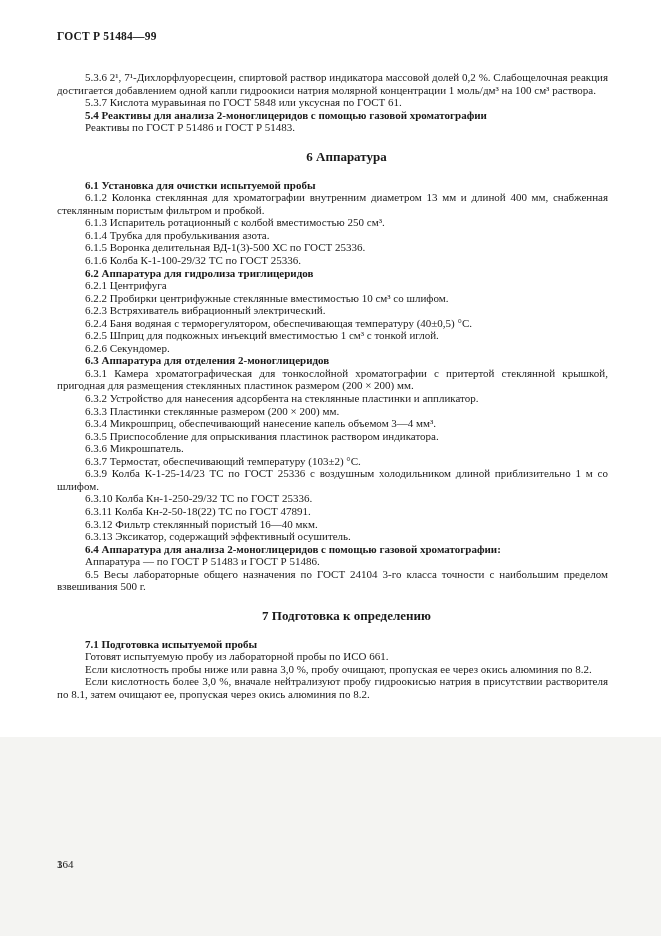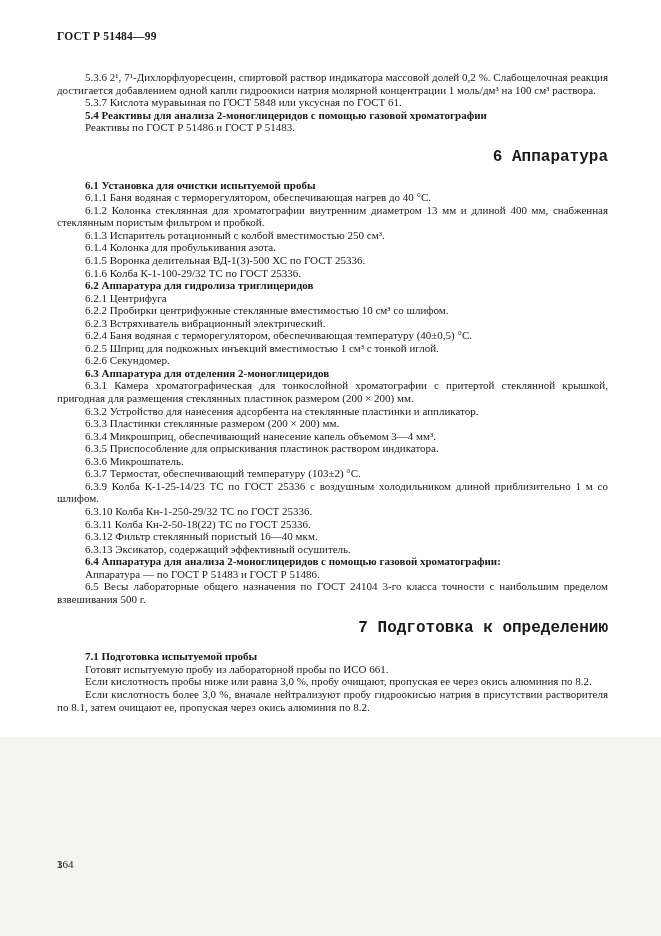--- a/index.html
+++ b/index.html
@@ -25,25 +25,24 @@
     font-size: 11px; line-height: 12.55px;
     text-align: justify;
   }
   .body-text p {
     margin: 0;
     text-indent: 28px;
   }
   .body-text p.bold { font-weight: bold; }
   .body-text p.heading {
     font-weight: bold;
-    font-size: 16px;
+    font-size: 13px;
     line-height: 14px;
     margin: 16px 0 15px 0;
-    text-align: right;
-    font-family: Liberation Mono, monospace;
+    text-align: center;
   }
   .doc-footer {
     position: absolute; top: 858px; left: 0; width: 661px;
     font-size: 11px;
   }
   .footer-left { position: absolute; left: 57px; top: 0; }
   .footer-center { position: absolute; left: 57px; width: 551px; top: 0; text-align: left; }
 </style>
 </head>
 <body>
@@ -54,44 +53,43 @@
     <span>ГОСТ Р 51484—99</span>
   </div>
 
   <div class="body-text">
       <p class="normal">5.3.6  2¹, 7¹-Дихлорфлуоресцеин, спиртовой раствор индикатора массовой долей 0,2 %. Слабощелочная реакция достигается добавлением одной капли гидроокиси натрия молярной концентрации 1 моль/дм³ на 100 см³ раствора.</p>
       <p class="normal">5.3.7 Кислота муравьиная по ГОСТ 5848 или уксусная по ГОСТ 61.</p>
       <p class="bold">5.4 Реактивы для анализа 2-моноглицеридов с помощью газовой хроматографии</p>
       <p class="normal">Реактивы по ГОСТ Р 51486 и ГОСТ Р 51483.</p>
       <p class="heading">6  Аппаратура</p>
       <p class="bold">6.1 Установка для очистки испытуемой пробы</p>
-      <p class="normal">6.1.1 Баня водяная с терморегулятором, обеспечивающая нагрев до 40 °С.</p>
       <p class="normal">6.1.2 Колонка стеклянная для хроматографии внутренним диаметром 13 мм и длиной 400 мм, снабженная стеклянным пористым фильтром и пробкой.</p>
       <p class="normal">6.1.3 Испаритель ротационный с колбой вместимостью 250 см³.</p>
-      <p class="normal">6.1.4 Колонка для пробулькивания азота.</p>
+      <p class="normal">6.1.4 Трубка для пробулькивания азота.</p>
       <p class="normal">6.1.5 Воронка делительная ВД-1(3)-500 ХС по ГОСТ 25336.</p>
       <p class="normal">6.1.6 Колба К-1-100-29/32 ТС по ГОСТ 25336.</p>
       <p class="bold">6.2 Аппаратура для гидролиза триглицеридов</p>
       <p class="normal">6.2.1 Центрифуга</p>
       <p class="normal">6.2.2 Пробирки центрифужные стеклянные вместимостью 10 см³ со шлифом.</p>
       <p class="normal">6.2.3 Встряхиватель вибрационный электрический.</p>
       <p class="normal">6.2.4 Баня водяная с терморегулятором, обеспечивающая температуру (40±0,5) °С.</p>
       <p class="normal">6.2.5 Шприц для подкожных инъекций вместимостью 1 см³ с тонкой иглой.</p>
       <p class="normal">6.2.6 Секундомер.</p>
       <p class="bold">6.3 Аппаратура для отделения 2-моноглицеридов</p>
       <p class="normal">6.3.1 Камера хроматографическая для тонкослойной хроматографии с притертой стеклянной крышкой, пригодная для размещения стеклянных пластинок размером (200 × 200) мм.</p>
       <p class="normal">6.3.2 Устройство для нанесения адсорбента на стеклянные пластинки и аппликатор.</p>
       <p class="normal">6.3.3 Пластинки стеклянные размером (200 × 200) мм.</p>
       <p class="normal">6.3.4 Микрошприц, обеспечивающий нанесение капель объемом 3—4 мм³.</p>
       <p class="normal">6.3.5 Приспособление для опрыскивания пластинок раствором индикатора.</p>
       <p class="normal">6.3.6 Микрошпатель.</p>
       <p class="normal">6.3.7 Термостат, обеспечивающий температуру (103±2) °С.</p>
       <p class="normal">6.3.9 Колба К-1-25-14/23 ТС по ГОСТ 25336 с воздушным холодильником длиной приблизительно 1 м со шлифом.</p>
       <p class="normal">6.3.10 Колба Кн-1-250-29/32 ТС по ГОСТ 25336.</p>
-      <p class="normal">6.3.11 Колба Кн-2-50-18(22) ТС по ГОСТ 25336.</p>
+      <p class="normal">6.3.11 Колба Кн-2-50-18(22) ТС по ГОСТ 47891.</p>
       <p class="normal">6.3.12 Фильтр стеклянный пористый 16—40 мкм.</p>
       <p class="normal">6.3.13 Эксикатор, содержащий эффективный осушитель.</p>
       <p class="bold">6.4 Аппаратура для анализа 2-моноглицеридов с помощью газовой хроматографии:</p>
       <p class="normal">Аппаратура — по ГОСТ Р 51483 и ГОСТ Р 51486.</p>
       <p class="normal">6.5 Весы лабораторные общего назначения по ГОСТ 24104 3-го класса точности с наибольшим пределом взвешивания 500 г.</p>
       <p class="heading">7  Подготовка к определению</p>
       <p class="bold">7.1 Подготовка испытуемой пробы</p>
       <p class="normal">Готовят испытуемую пробу из лабораторной пробы по ИСО 661.</p>
       <p class="normal">Если кислотность пробы ниже или равна 3,0 %, пробу очищают, пропуская ее через окись алюминия по 8.2.</p>
       <p class="normal">Если кислотность более 3,0 %, вначале нейтрализуют пробу гидроокисью натрия в присутствии растворителя по 8.1, затем очищают ее, пропуская через окись алюминия по 8.2.</p>

